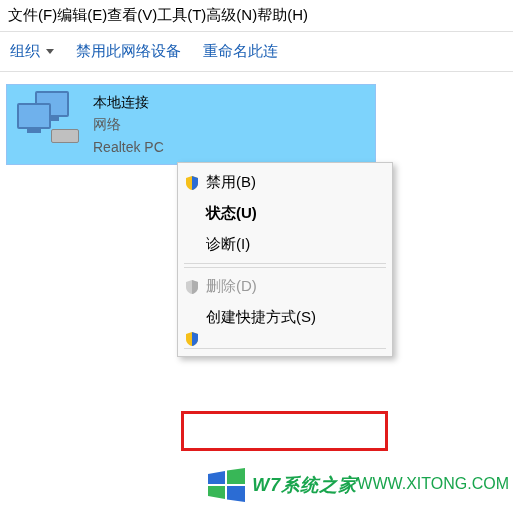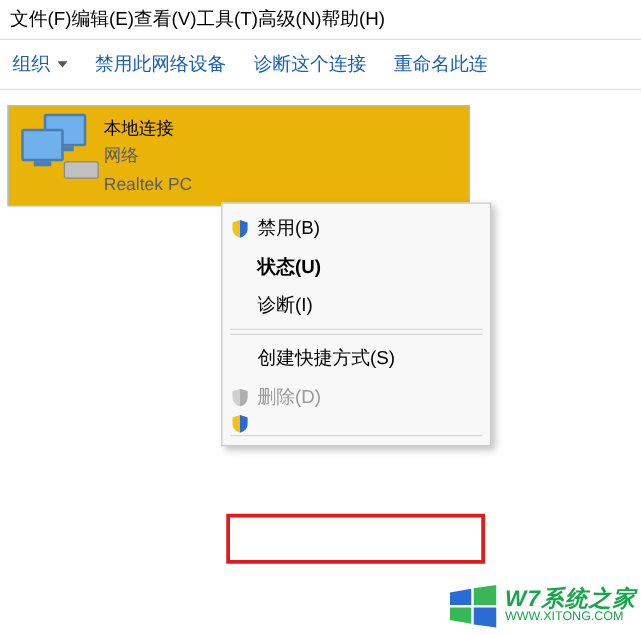--- a/index.html
+++ b/index.html
@@ -31,22 +31,23 @@
   }
   .toolbar .org { color: #1a5fb4; display:flex; align-items:center; gap:4px; }
   .chev { display:inline-block; width:0; height:0; border-left:4px solid transparent; border-right:4px solid transparent; border-top:5px solid #555; margin-left:2px; }
   .content {
     padding: 12px 6px;
   }
   .adapter {
     display: flex;
     width: 370px;
     border: 1px solid #93c3f5;
-    background: #eab308;
+    background: #7dd3fc;
     padding: 6px 8px;
+    gap: 10px;
     align-items: flex-start;
   }
   .adapter-icon {
     width: 68px;
     height: 56px;
     position: relative;
   }
   .monitor {
     position: absolute;
     width: 34px; height: 26px;
@@ -116,43 +117,42 @@
   }
   .watermark {
     position: absolute;
     right: 4px;
     bottom: 2px;
     display: flex;
     align-items: center;
     gap: 5px;
   }
   .wm-icon { display: block; }
-  .wm-text { display: flex; flex-direction: column; line-height: 1.05; }
+  .wm-text { display: flex; line-height: 1.05; }
   .wm-text .big { font-size: 18px; color: #19a54d; font-weight: 700; font-style: italic; letter-spacing: 1px;}
-  .wm-text .small { font-size: 10px; color: #19a54d; }
+  .wm-text .small { font-size: 16px; color: #19a54d; }
 </style>
 </head>
 <body>
 
 <div class="menubar">
   <span>文件(F)</span>
   <span>编辑(E)</span>
   <span>查看(V)</span>
   <span>工具(T)</span>
   <span>高级(N)</span>
   <span>帮助(H)</span>
 </div>
 
 <div class="toolbar">
   <span class="org">
     <span>组织</span>
     <span class="chev"></span>
   </span>
   <span>禁用此网络设备</span>
-  <span>诊断这个连接</span>
   <span>重命名此连</span>
 </div>
 
 <div class="content">
   <div class="adapter">
     <div class="adapter-icon">
       <div class="monitor mon1"></div>
       <div class="monitor mon2"></div>
       <div class="plug"></div>
     </div>
@@ -173,29 +173,29 @@
     <span>禁用(B)</span>
   </div>
   <div class="menu-item bold">
     <span>状态(U)</span>
   </div>
   <div class="menu-item">
     <span>诊断(I)</span>
   </div>
   <div class="menu-sep"></div>
   <div class="menu-sep"></div>
-  <div class="menu-item">
-    <span>创建快捷方式(S)</span>
-  </div>
   <div class="menu-item disabled">
     <svg class="shield" viewBox="0 0 16 16">
       <path d="M8 1 L14 3 V8 C14 12 11 14.5 8 15 C5 14.5 2 12 2 8 V3 Z" fill="#cfcfcf"></path>
       <path d="M8 1 L14 3 V8 C14 12 11 14.5 8 15 V1 Z" fill="#aeaeae"></path>
     </svg>
     <span>删除(D)</span>
+  </div>
+  <div class="menu-item">
+    <span>创建快捷方式(S)</span>
   </div>
   <div class="menu-item">
     <svg class="shield" viewBox="0 0 16 16">
       <path d="M8 1 L14 3 V8 C14 12 11 14.5 8 15 C5 14.5 2 12 2 8 V3 Z" fill="#f6c01a"></path>
       <path d="M8 1 L14 3 V8 C14 12 11 14.5 8 15 V1 Z" fill="#2b6cd4"></path>
     </svg>
   </div>
   <div class="menu-sep"></div>
 </div>
 

